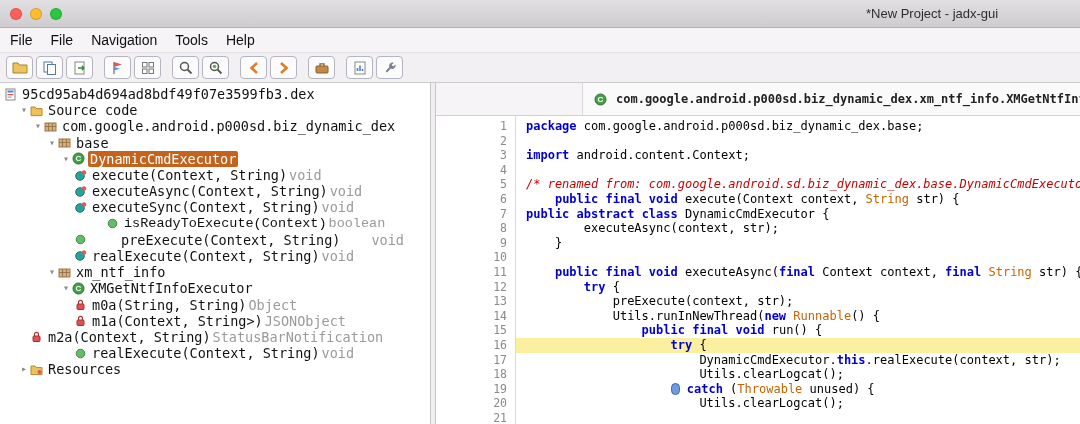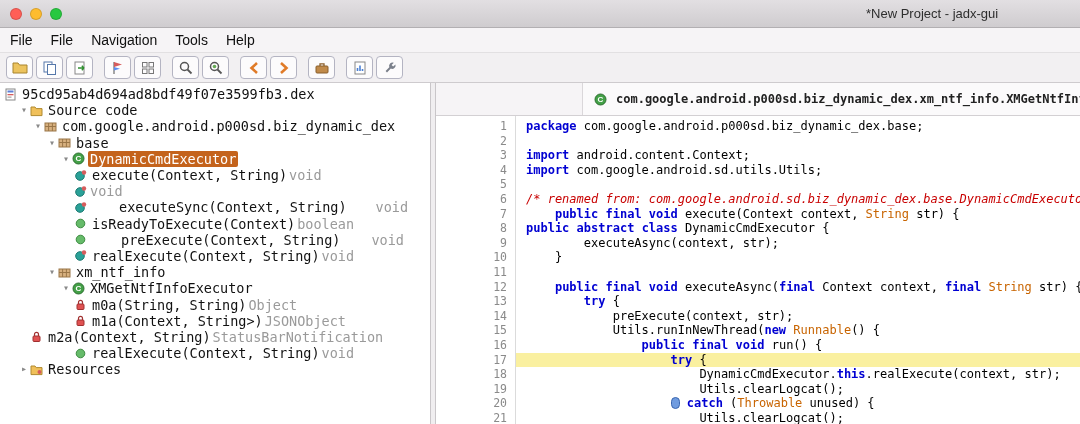--- a/index.html
+++ b/index.html
@@ -252,33 +252,34 @@
           <span class="tlabel">execute(Context, String)</span>
           <span class="tsuffix"> void</span>
         </div>
         <div class="tree-row" style="padding-left: 74px;">
           <span class="ticon">
             <svg width="13" height="13" viewBox="0 0 13 13">
               <circle cx="6" cy="7" r="4.3" fill="#2aa198" stroke="#1d7a72"></circle>
               <circle cx="10" cy="3.5" r="2.2" fill="#d65c5c"></circle>
             </svg>
           </span>
-          <span class="tsuffix"> void</span>
-        </div>
-        <div class="tree-row" style="padding-left: 74px; gap: 27px;">
+          <span class="tlabel">executeAsync(Context, String)</span>
+          <span class="tsuffix"> void</span>
+        </div>
+        <div class="tree-row" style="padding-left: 74px;">
           <span class="ticon">
             <svg width="13" height="13" viewBox="0 0 13 13">
               <circle cx="6" cy="7" r="4.3" fill="#2aa198" stroke="#1d7a72"></circle>
               <circle cx="10" cy="3.5" r="2.2" fill="#d65c5c"></circle>
             </svg>
           </span>
           <span class="tlabel">executeSync(Context, String)</span>
           <span class="tsuffix"> void</span>
         </div>
-        <div class="tree-row" style="padding-left: 74px;">
+        <div class="tree-row" style="padding-left: 106px; font-family: Liberation Mono, monospace;">
           <span class="ticon">
             <svg width="13" height="13" viewBox="0 0 13 13">
               <circle cx="6.5" cy="6.5" r="4.3" fill="#66bb6a" stroke="#3c8b40"></circle>
             </svg>
           </span>
           <span class="tlabel">isReadyToExecute(Context)</span>
           <span class="tsuffix"> boolean</span>
         </div>
         <div class="tree-row" style="padding-left: 74px; gap: 29px;">
           <span class="ticon">
@@ -404,21 +405,20 @@
           <div>17</div>
           <div>18</div>
           <div>19</div>
           <div>20</div>
           <div>21</div>
         </div>
       <div class="code">
           <div class="code-line"><span class="kw">package</span> com.google.android.p000sd.biz_dynamic_dex.base;</div>
           <div class="code-line"></div>
           <div class="code-line"><span class="kw">import</span> android.content.Context;</div>
-          <div class="code-line"><span class="kw">import</span> com.google.android.sd.utils.Utils;</div>
           <div class="code-line"></div>
           <div class="code-line"><span class="cm">/* renamed from: com.google.android.sd.biz_dynamic_dex.base.DynamicCmdExecutor */</span></div>
           <div class="code-line">    <span class="kw">public</span> <span class="kw">final</span> <span class="kw">void</span> execute(Context context, <span class="ty">String</span> str) {</div>
           <div class="code-line"><span class="kw">public</span> <span class="kw">abstract</span> <span class="kw">class</span> DynamicCmdExecutor {</div>
           <div class="code-line">        executeAsync(context, str);</div>
           <div class="code-line">    }</div>
           <div class="code-line"></div>
           <div class="code-line">    <span class="kw">public</span> <span class="kw">final</span> <span class="kw">void</span> executeAsync(<span class="kw">final</span> Context context, <span class="kw">final</span> <span class="ty">String</span> str) {</div>
           <div class="code-line">        <span class="kw">try</span> {</div>
           <div class="code-line">            preExecute(context, str);</div>

